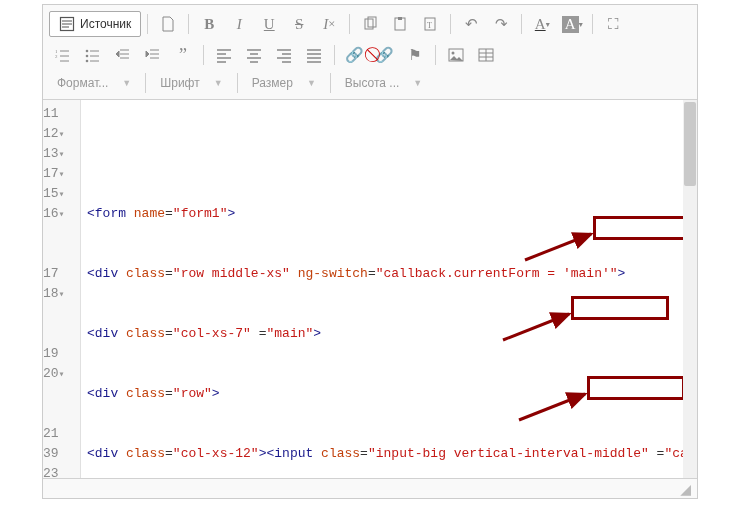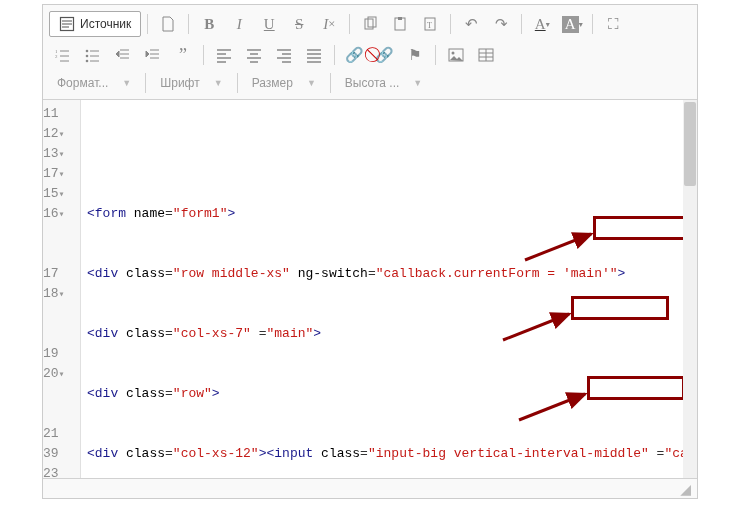--- a/index.html
+++ b/index.html
@@ -13,21 +13,21 @@
 .source-btn { display: inline-flex; align-items: center; gap: 5px; padding: 4px 9px; border: 1px solid #aaa; background: #fff; font-size: 12px; color: #333; border-radius: 2px; cursor: pointer; }
 .combo { display: inline-flex; align-items: center; gap: 14px; padding: 4px 8px; color: #999; font-size: 12px; cursor: pointer; }
 .combo .caret { font-size: 9px; color: #bbb; }
 .codearea { display: flex; height: 378px; overflow: hidden; font-family: "Courier New", monospace; font-size: 13px; line-height: 20px; position: relative; }
 .gutter { width: 38px; background: #f7f7f7; text-align: left; color: #8a8a8a; padding: 4px 6px 4px 0; border-right: 1px solid #e0e0e0; user-select: none; }
 .gutter .ln { height: 20px; }
 .gutter .fold { display:inline-block; width:10px; color:#999; font-size:10px; }
 .code { flex: 1; padding: 4px 6px; white-space: pre; overflow: hidden; color: #333; position: relative; }
 .code .row { height: 20px; display:flex; align-items:flex-end; }
 .t-tag { color: #1a1a8c; }
-.t-attr { color: #000000; }
+.t-attr { color: #c2410c; }
 .t-str { color: #c41a16; }
 .footer { height: 20px; border-top: 1px solid #d1d1d1; background: #f9f9f9; display:flex; justify-content:flex-end; align-items:center; padding-right:6px; }
 .resize { color:#bbb; font-size:14px; }
 
 .annot { position: absolute; pointer-events: none; }
 .rect { border: 3px solid #8b0000; width: 98px; height: 24px; }
 .arrowline { stroke: #8b0000; stroke-width: 3; fill: #8b0000; }
 .scrollbar { position:absolute; right:0; top:0; width:14px; height:100%; background:#f1f1f1; }
 .scrollthumb { position:absolute; right:1px; top:2px; width:12px; height:84px; background:#c9c9c9; border-radius:2px; }
 svg.icon { width:16px; height:16px; fill:currentColor; }

